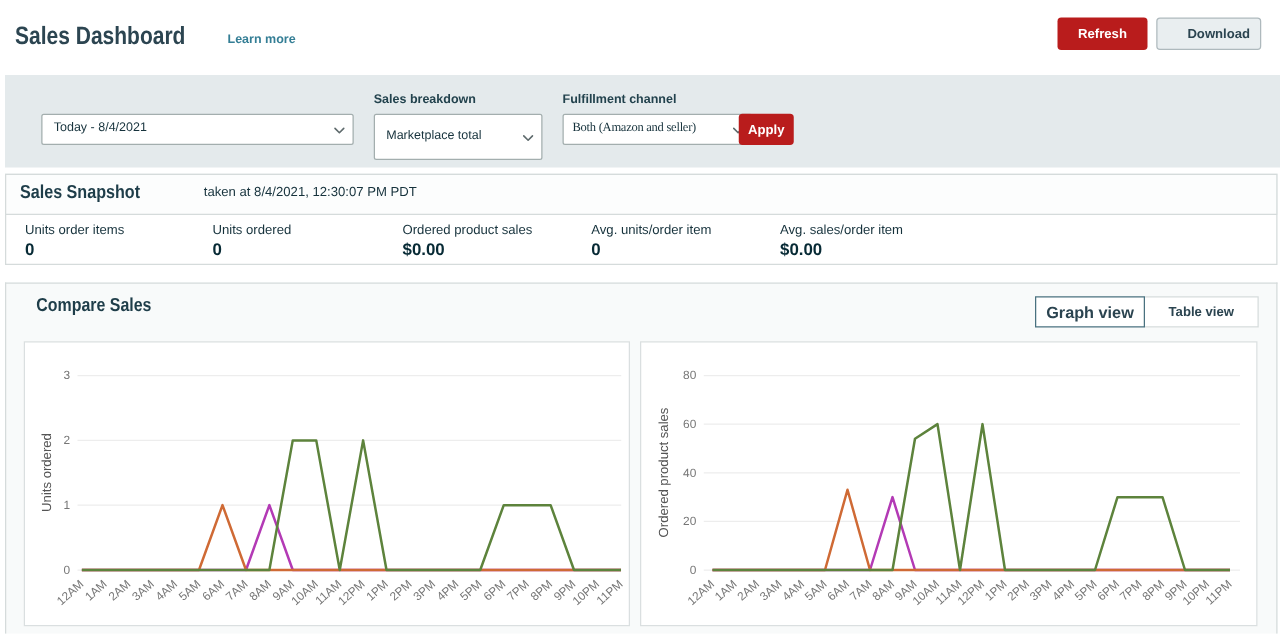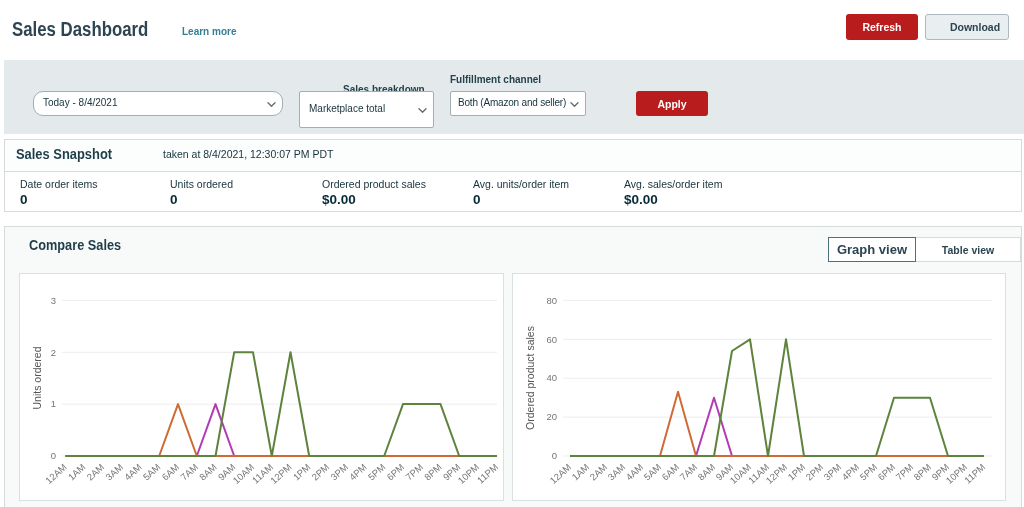--- a/index.html
+++ b/index.html
@@ -19,65 +19,65 @@
 </head>
 <body>
 
 <div class="abs" style="left:12px; top:19px; font-size:20px; font-weight:bold; color:#2c4551; transform:scaleX(0.84); transform-origin:0 0; line-height:20px;">Sales Dashboard</div>
 <div class="abs" style="left:150px; top:27px; font-size:10px; font-weight:bold; color:#347e95; line-height:10px;margin-left:32px;">Learn more</div>
 <div class="abs btn-teal" style="left:846px; top:14px; width:72px; height:26px;">Refresh</div>
 <div class="abs" style="left:925px; top:14px; width:84px; height:26px; background:#e9eef0; border:1px solid #aeb9bd; border-radius:3px; display:flex; align-items:center; justify-content:center; font-size:10.5px; font-weight:bold; color:#2b4450;padding-left:16px;">Download</div>
 
 <div class="abs" style="left:4px; top:60px; width:1020px; height:74px; background:#e4eaec;"></div>
 <div class="abs lbl" style="left:47px; top:74px;margin-top:25px;">Date</div>
-<div class="abs lbl" style="left:299px; top:84px;margin-left:44px;">Sales breakdown</div>
+<div class="abs lbl" style="left:299px; top:74px;">Sales breakdown</div>
 <div class="abs lbl" style="left:450px; top:74px;">Fulfillment channel</div>
 
-<div class="abs sel" style="left:33px; top:91px; width:250px; height:25px;border-radius:10px;">Today - 8/4/2021
+<div class="abs sel" style="left:33px; top:91px; width:250px; height:25px;">Today - 8/4/2021
   <span class="chev">
       <svg width="9" height="9" viewBox="0 0 9 9">
         <path d="M1 2.7 L4.5 6.2 L8 2.7" fill="none" stroke="#5f6b6d" stroke-width="1.3" stroke-linecap="round" stroke-linejoin="round"></path>
       </svg>
     </span>
 </div>
 <div class="abs sel" style="left:299px; top:91px; width:135px; height:37px;">Marketplace total
   <span class="chev">
       <svg width="9" height="9" viewBox="0 0 9 9">
         <path d="M1 2.7 L4.5 6.2 L8 2.7" fill="none" stroke="#5f6b6d" stroke-width="1.3" stroke-linecap="round" stroke-linejoin="round"></path>
       </svg>
     </span>
 </div>
-<div class="abs sel" style="left:450px; top:91px; width:136px; height:25px; padding-left:7px; font-size:10px; letter-spacing:-0.2px;">Both (Amazon and seller)
+<div class="abs sel" style="left:450px; top:91px; width:152px; height:25px; padding-left:7px; font-size:10px; letter-spacing:-0.2px;font-family:Liberation Serif, serif;">Both (Amazon and seller)
   <span class="chev">
       <svg width="9" height="9" viewBox="0 0 9 9">
         <path d="M1 2.7 L4.5 6.2 L8 2.7" fill="none" stroke="#5f6b6d" stroke-width="1.3" stroke-linecap="round" stroke-linejoin="round"></path>
       </svg>
     </span>
 </div>
-<div class="abs btn-teal" style="left:636px; top:91px; width:72px; height:25px;">Apply</div>
+<div class="abs btn-teal" style="left:591px; top:91px; width:44px; height:25px;">Apply</div>
 
 <div class="abs" style="left:4px; top:139px; width:1018px; height:73px; background:#fff; border:1px solid #d5dbdb;"></div>
 <div class="abs" style="left:4px; top:139px; width:1018px; height:33px; background:#fcfdfd; border:1px solid #d5dbdb;"></div>
 <div class="abs" style="left:16px; top:146px; font-size:15px; font-weight:bold; color:#1e3d49; transform:scaleX(0.86); transform-origin:0 0; line-height:15px;">Sales Snapshot</div>
 <div class="abs" style="left:124px; top:149px; font-size:10.5px; color:#16323c; line-height:10.5px;padding-left:39px;">taken at 8/4/2021, 12:30:07 PM PDT</div>
 
-<div class="abs slab" style="left:20px; top:177.5px;">Date order items</div>
+<div class="abs slab" style="left:20px; top:177.5px;">Units order items</div>
 <div class="abs sval" style="left:20px; top:192px;">0</div>
 <div class="abs slab" style="left:170px; top:177.5px;">Units ordered</div>
 <div class="abs sval" style="left:170px; top:192px;">0</div>
 <div class="abs slab" style="left:322px; top:177.5px;">Ordered product sales</div>
 <div class="abs sval" style="left:322px; top:192px;">$0.00</div>
 <div class="abs slab" style="left:473px; top:177.5px;">Avg. units/order item</div>
 <div class="abs sval" style="left:473px; top:192px;">0</div>
 <div class="abs slab" style="left:624px; top:177.5px;">Avg. sales/order item</div>
 <div class="abs sval" style="left:624px; top:192px;">$0.00</div>
 
 <div class="abs" style="left:4px; top:226px; width:1018px; height:281px; background:#f8fafa; border:1px solid #d5dbdb; border-bottom:none;"></div>
 <div class="abs" style="left:29px; top:237px; font-size:15px; font-weight:bold; color:#1e3d49; transform:scaleX(0.85); transform-origin:0 0; line-height:15px;">Compare Sales</div>
-<div class="abs" style="left:915px; top:237px; width:106px; height:25px; background:#fff; border:1px solid #d5dbdb; display:flex; align-items:center; justify-content:center; font-size:10.5px; font-weight:bold; color:#2b4450;">Table view</div>
+<div class="abs" style="left:915px; top:237px; width:92px; height:25px; background:#fff; border:1px solid #d5dbdb; display:flex; align-items:center; justify-content:center; font-size:10.5px; font-weight:bold; color:#2b4450;">Table view</div>
 <div class="abs" style="left:828px; top:237px; width:88px; height:25px; background:#fff; border:1px solid #49717f; display:flex; align-items:center; justify-content:center; font-size:13px; font-weight:bold; color:#2b4450;">Graph view</div>
 
 <div class="abs" style="left:19px; top:273px; width:485px; height:228px; background:#fff; border:1px solid #dadfe0;"></div>
 <div class="abs" style="left:512px; top:273px; width:494px; height:228px; background:#fff; border:1px solid #dadfe0;"></div>
 
 <svg class="abs" style="left:19px; top:273px;" width="485" height="228" font-family="Liberation Sans, sans-serif">
 <line x1="43" x2="478" y1="183.0" y2="183.0" stroke="#ededed" stroke-width="1"></line>
 <text x="37" y="186.2" text-anchor="end" font-size="9.5px" fill="#767676">0</text>
 <line x1="43" x2="478" y1="131.1" y2="131.1" stroke="#ededed" stroke-width="1"></line>
 <text x="37" y="134.3" text-anchor="end" font-size="9.5px" fill="#767676">1</text>

